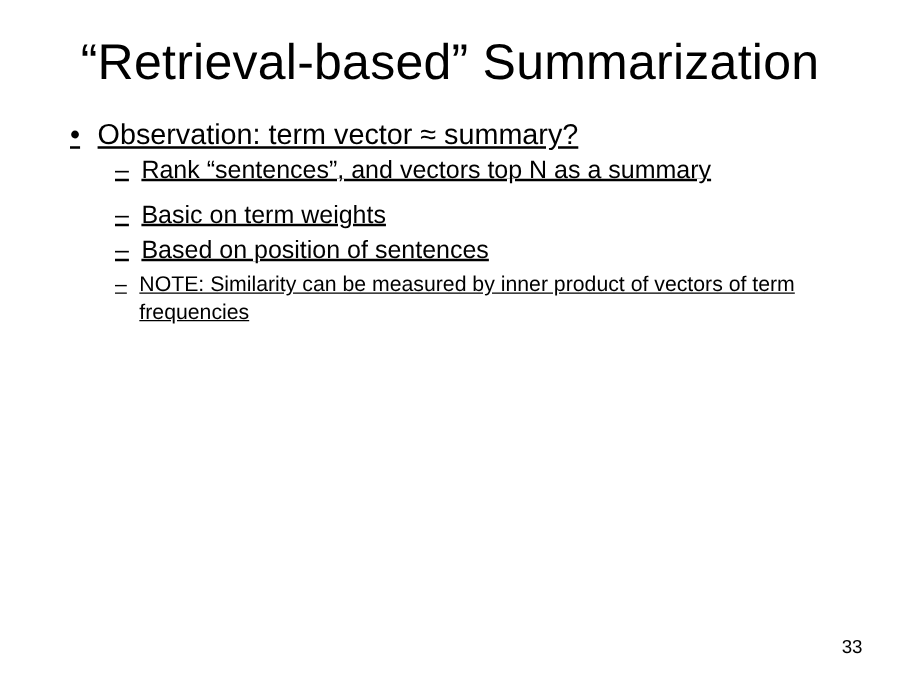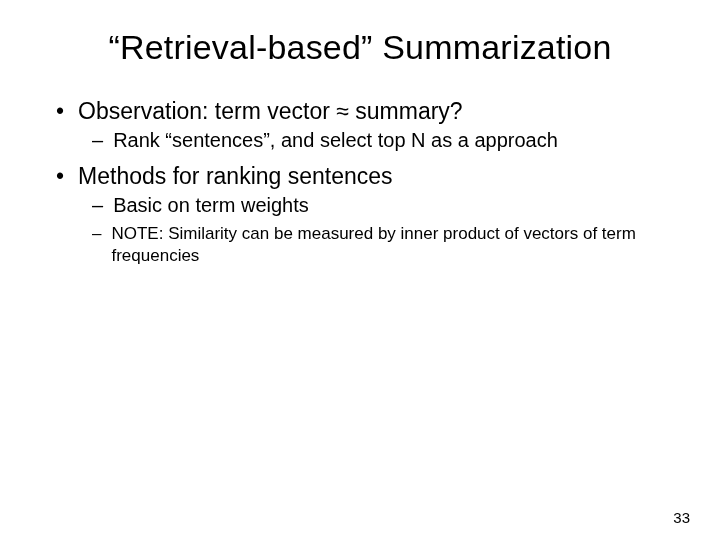--- a/index.html
+++ b/index.html
@@ -5,27 +5,27 @@
   * { margin: 0; padding: 0; box-sizing: border-box; }
   html, body { width: 720px; height: 540px; }
   body {
     font-family: Arial, Helvetica, sans-serif;
     background: #fff;
     color: #000;
     position: relative;
     padding: 28px 40px 0 40px;
   }
   .title {
-    font-size: 34px;
+    font-size: 40px;
     font-weight: 400;
     text-align: center;
-    margin-bottom: 30px;
+    margin-bottom: 20px;
     letter-spacing: 0.2px;
   }
-  .content { font-size: 23px; line-height: 1.28; }
+  .content { font-size: 23px; line-height: 1.28; text-decoration: underline; }
   ul.lvl1 { list-style: none; padding-left: 16px; }
   ul.lvl1 > li { margin-bottom: 0; }
   ul.lvl1 > li > .row { display: flex; }
   ul.lvl1 > li > .row::before {
     content: "•";
     margin-right: 14px;
     flex-shrink: 0;
   }
   ul.lvl2 { list-style: none; padding-left: 36px; font-size: 20px; }
   ul.lvl2 > li { display: flex; margin-top: 2px; margin-bottom: 2px; }
@@ -52,32 +52,32 @@
 <div class="content">
   <ul class="lvl1">
     <li>
       <div class="row">
           <span>Observation: term vector ≈ summary?</span>
         </div>
     </li>
     <li>
       <ul class="lvl2">
         <li>
-            <span>Rank “sentences”, and select top N as a approach</span>
+            <span>Rank “sentences”, and vectors top N as a summary</span>
           </li>
       </ul>
     </li>
     <div class="gap-md"></div>
     <li>
-      <div class="row">
-          <span>Methods for ranking sentences</span>
-        </div>
       <ul class="lvl2">
         <li>
             <span>Basic on term weights</span>
+          </li>
+        <li>
+            <span>Based on position of sentences</span>
           </li>
       </ul>
       <ul class="lvl2 note">
         <li>
             <span>NOTE: Similarity can be measured by inner product of vectors of term frequencies</span>
           </li>
       </ul>
     </li>
   </ul>
 </div>

